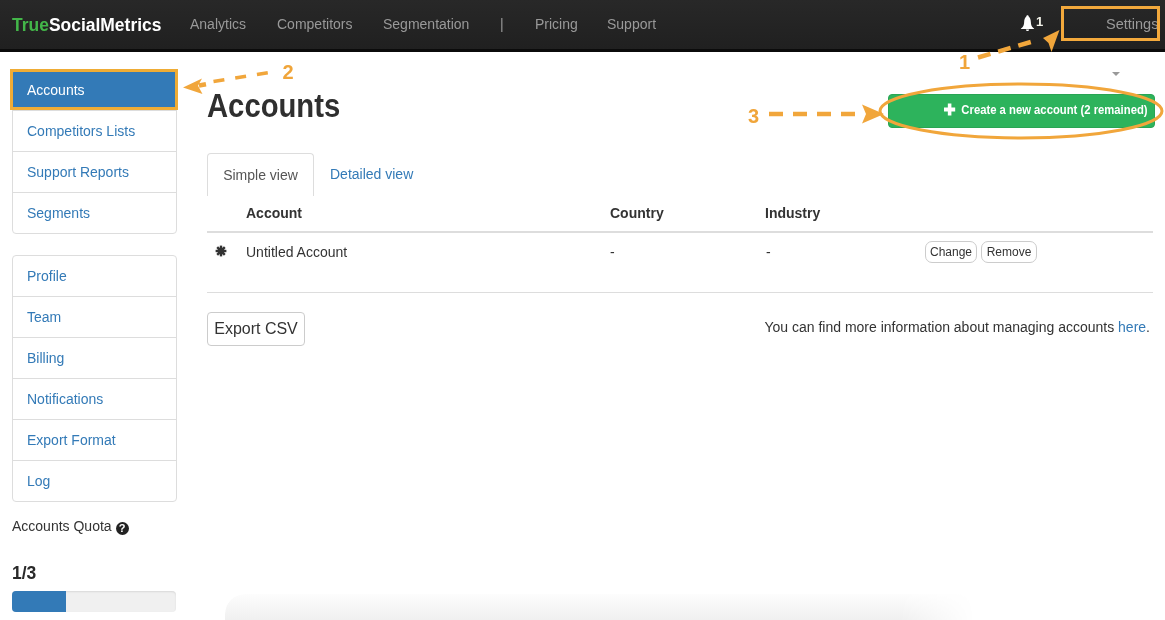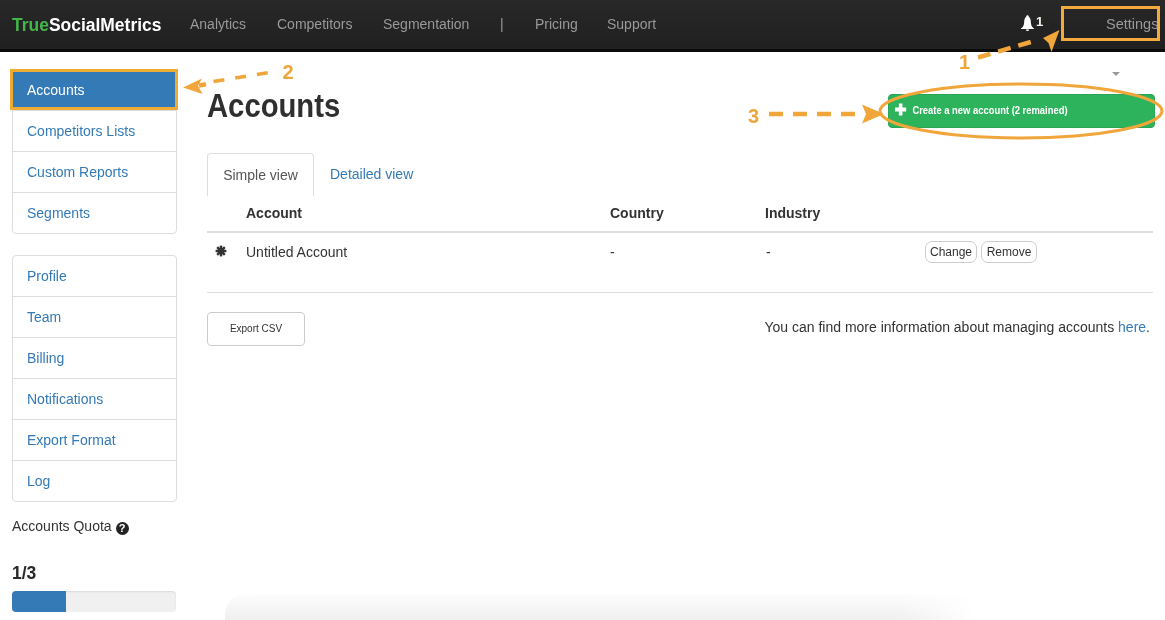--- a/index.html
+++ b/index.html
@@ -31,35 +31,35 @@
   #quota-num { left:12px; top:563px; font-size:17.5px; font-weight:bold; color:#2a2a2a; }
   #quota-bar { left:12px; top:591px; width:164px; height:21px; background:#f0f0f0; border-radius:4px;
     box-shadow:inset 0 1px 2px rgba(0,0,0,.1); overflow:hidden; }
   #quota-fill { width:54px; height:21px; background:#337ab7; }
   .qicon { display:inline-block; width:13px; height:13px; background:#222; border-radius:50%;
     color:#fff; font-size:11px; font-weight:bold; text-align:center; line-height:13.5px; vertical-align:-1px; }
 
   
   #h1 { left:207px; top:88px; font-size:34px; line-height:1; font-weight:bold; color:#2f2f2f; transform:scaleX(0.86); transform-origin:left top; white-space:nowrap; }
   #btn-create { left:888px; top:94px; width:265px; height:32px; background:#2db35c;
-    border:1px solid #29a554; border-radius:4px; color:#fff; font-size:10px; font-weight:bold;
-    text-align:left; line-height:31px; }
+    border:1px solid #29a554; border-radius:4px; color:#fff; font-size:12px; font-weight:bold;
+    text-align:right; line-height:31px; }
   #tab-active { left:207px; top:153px; width:105px; height:42px; border:1px solid #ddd;
     border-bottom:none; border-radius:4px 4px 0 0; background:#fff;
     text-align:center; line-height:42px; font-size:14px; color:#555; }
   #tab-link { left:330px; top:153px; height:42px; line-height:42px; font-size:14px; color:#337ab7; }
 
   .th { top:205px; font-size:14px; font-weight:bold; color:#333; }
   #thead-line { left:207px; top:231px; width:946px; height:0; border-bottom:2px solid #ddd; }
   .td { top:244px; font-size:14px; color:#333; }
   #row-line { left:207px; top:292px; width:946px; height:0; border-bottom:1px solid #ddd; }
   .btn-xs { height:20px; border:1px solid #ccc; border-radius:7px; background:#fff;
     font-size:12px; color:#333; line-height:20px; text-align:center; top:241px; }
   #btn-export { left:207px; top:312px; width:96px; height:32px; border:1px solid #ccc;
-    border-radius:4px; background:#fff; font-size:10px; color:#333; text-align:center; line-height:32px; }
+    border-radius:4px; background:#fff; font-size:16px; color:#333; text-align:center; line-height:32px; }
   #foot-note { right:15px; top:319px; font-size:14px; color:#333; }
   #foot-note a { color:#337ab7; text-decoration:none; }
   #ann-rect-settings { left:1061px; top:5.5px; width:93px; height:29.5px; border:3.5px solid #f3a93c; }
   #ann-rect-accounts { left:10px; top:69px; width:162px; height:35px; border:3.3px solid #efac35; }
   svg.ann-svg { position:absolute; left:0; top:0; width:1165px; height:620px; pointer-events:none; }
 
   
   #blob { left:225px; top:594px; width:750px; height:26px;
     background:linear-gradient(#fdfdfd,#f0f0f0); border-radius:20px 4px 0 0;
     -webkit-mask-image:linear-gradient(90deg,#000 0%,#000 90%,transparent 100%); }
@@ -84,21 +84,21 @@
     </svg>
     <svg class="abs" style="left:1033px; top:12px;" width="14" height="18" viewBox="0 0 14 18">
         <text x="3" y="14" font-family="Liberation Sans, sans-serif" font-size="13" font-weight="bold" fill="#f3f3ea">1</text>
       </svg>
     <div id="settings" class="abs">Settings<span class="caret"></span></div>
   </div>
 
   <div class="lgroup abs" style="top:69px;">
     <div class="litem active">Accounts</div>
     <div class="litem">Competitors Lists</div>
-    <div class="litem">Custom Reports</div>
+    <div class="litem">Support Reports</div>
     <div class="litem">Segments</div>
   </div>
   <div class="lgroup abs" style="top:255px;">
     <div class="litem">Profile</div>
     <div class="litem">Team</div>
     <div class="litem">Billing</div>
     <div class="litem">Notifications</div>
     <div class="litem">Export Format</div>
     <div class="litem">Log</div>
   </div>

